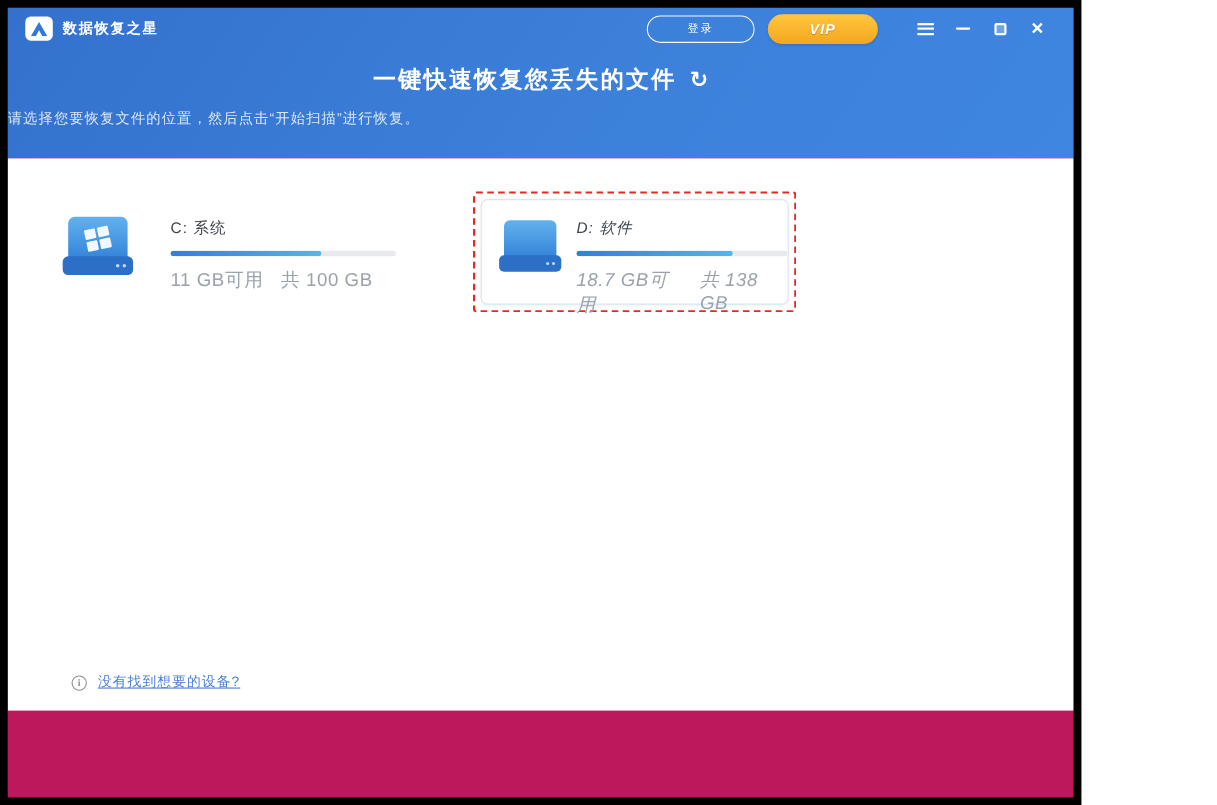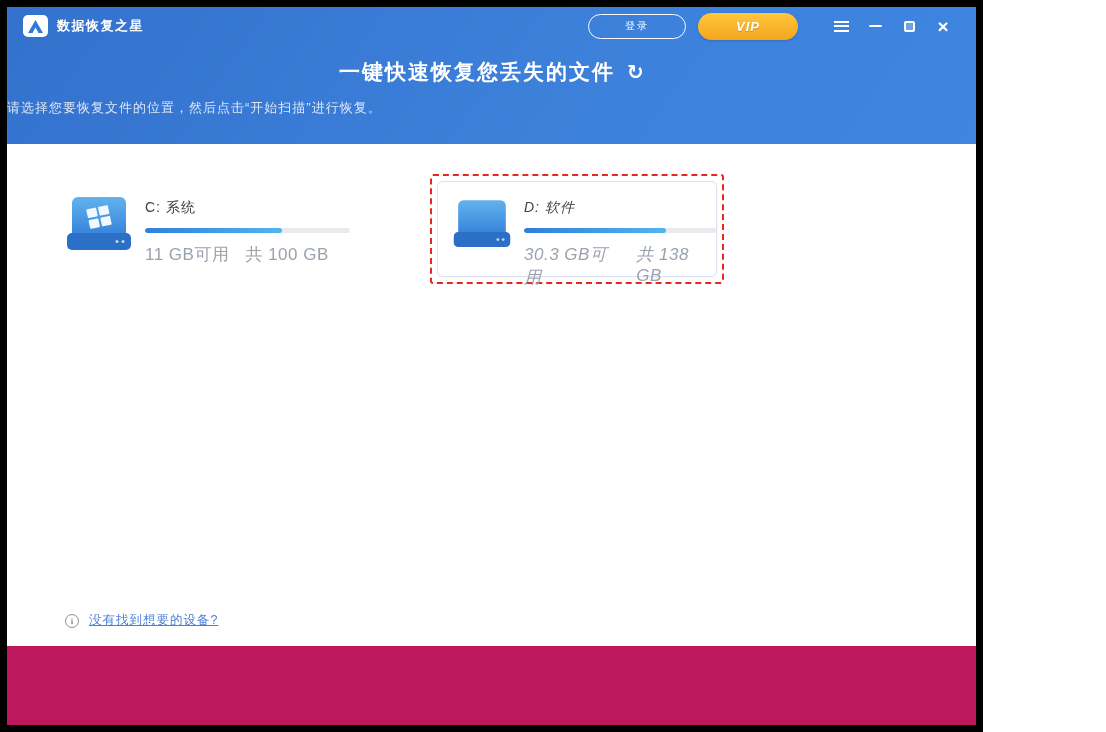--- a/index.html
+++ b/index.html
@@ -48,21 +48,21 @@
   .hero { }
   .hero-title-row { display:flex; align-items:center; justify-content:center; margin-top:13px; }
   .hero-title { color:#fff; font-size:21px; font-weight:bold; letter-spacing:2px; }
   .refresh-ico { color:#fff; font-size:20px; font-weight:bold; margin-left:12px; cursor:pointer; }
   .hero-sub { margin-top:13px; color:rgba(255,255,255,.82); font-size:13px; letter-spacing:1px; }
 
   
   .content { position:absolute; top:137px; left:0; right:0; bottom:79px; background:#fff; }
 
   .drive-row { position:absolute; display:flex; }
-  .drive-c { left:58px; top:52px; }
+  .drive-c { left:48px; top:52px;gap:20px; }
   .drive-info { margin-left:12px; padding-top:3px; }
   .drive-name { font-size:14px; color:#3c4248; letter-spacing:1px; }
   .bar-track { margin-top:11px; width:205px; height:5px; border-radius:3px; background:#e8eaee; overflow:hidden; }
   .bar-fill { height:100%; border-radius:3px; background:linear-gradient(90deg,#2f7fdc,#52b6ef); }
   .drive-size { margin-top:10px; font-size:17px; color:#9aa2ad; letter-spacing:.5px; display:flex; }
   .drive-size .total { margin-left:16px; }
 
   .d-dash {
     position:absolute; left:423px; top:30px; padding:5px;
     border:2px dashed #e8281e; border-radius:3px;
@@ -186,21 +186,21 @@
           <rect x="2" y="36" width="64" height="17" rx="5" fill="#2b6fc6"></rect>
           <circle cx="52" cy="44.5" r="1.6" fill="#bcd9f5"></circle>
           <circle cx="58" cy="44.5" r="1.6" fill="#bcd9f5"></circle>
         </svg>
         <div class="drive-info">
           <div class="drive-name">D: 软件</div>
           <div class="bar-track">
             <div class="bar-fill" style="width: 74%;"></div>
           </div>
           <div class="drive-size">
-            <span class="free">30.3 GB可用</span>
+            <span class="free">18.7 GB可用</span>
             <span class="total">共 138 GB</span>
           </div>
         </div>
       </div>
     </div>
 
     <div class="help-row">
       <span class="info-ico">i</span>
       <span class="help-link">没有找到想要的设备?</span>
     </div>

